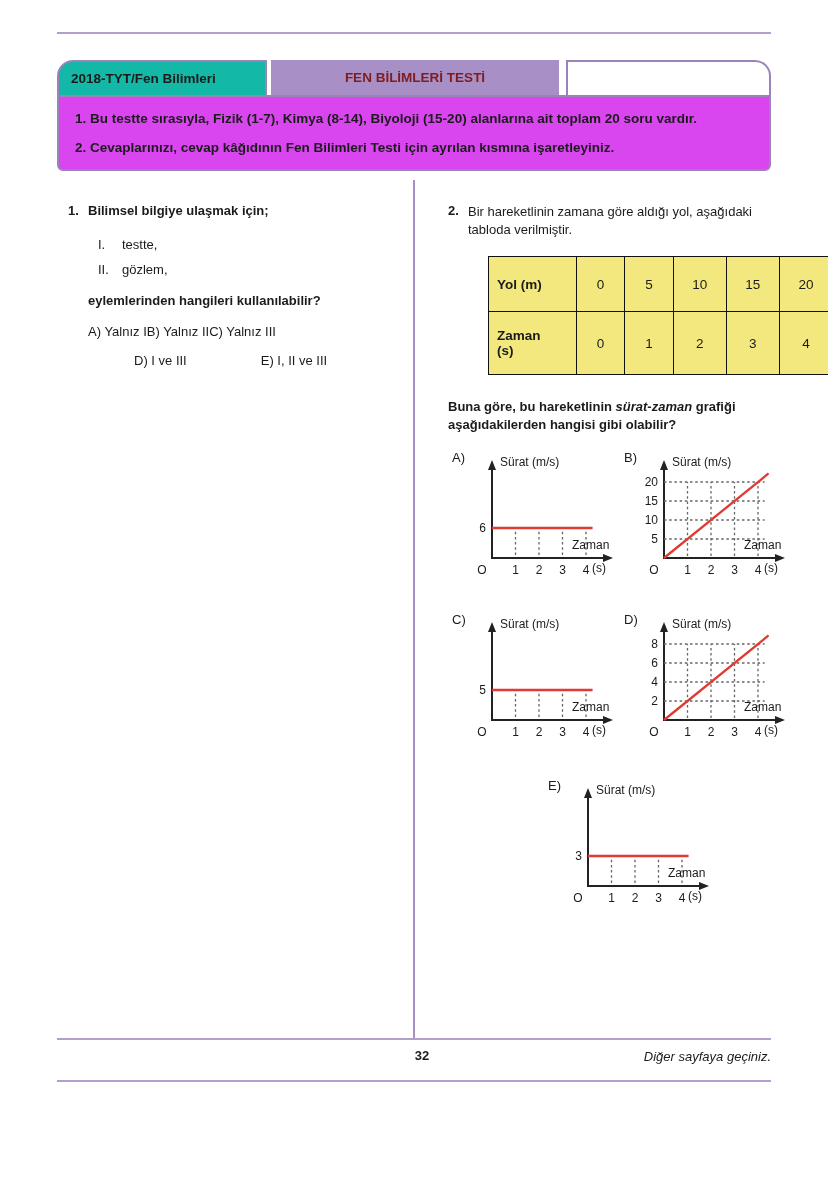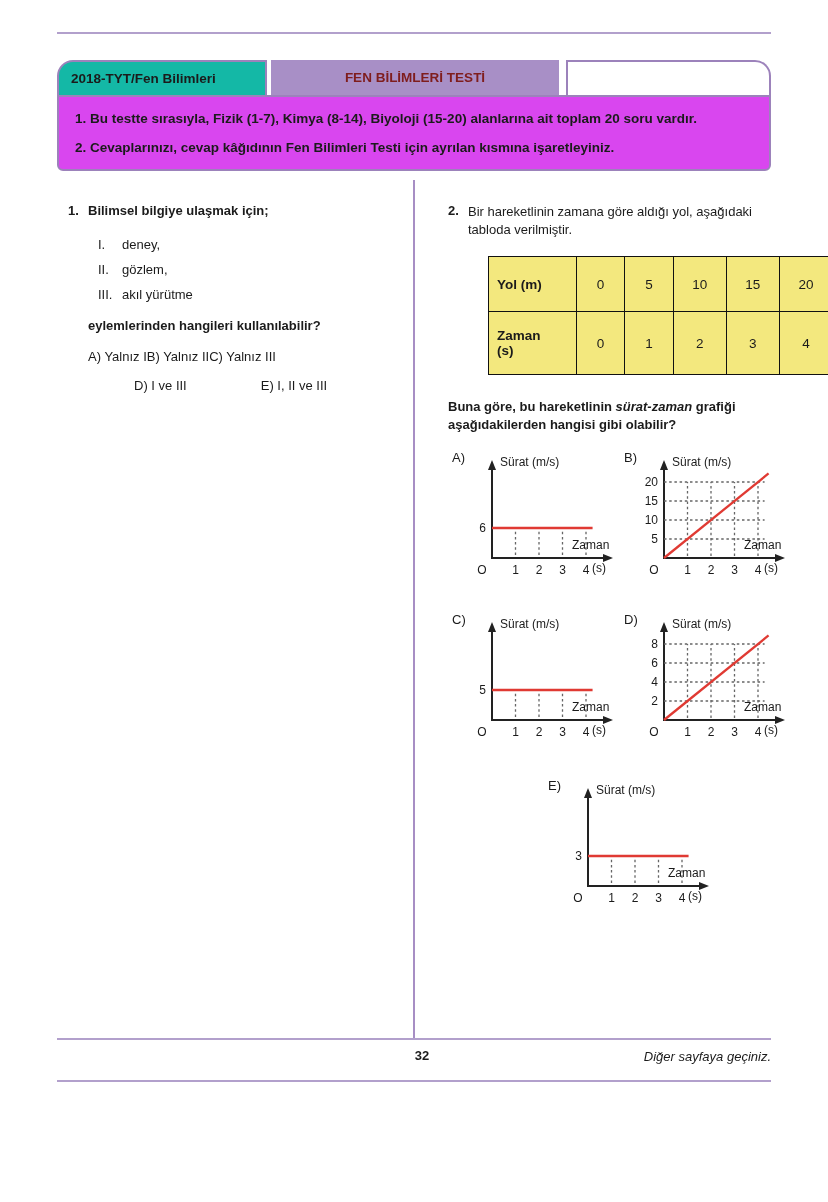--- a/index.html
+++ b/index.html
@@ -106,29 +106,25 @@
     <div class="divider"></div>
 
     <div class="col-left q1">
       <div class="q-line">
         <span class="q-num">1.</span>
         <span class="bold">Bilimsel bilgiye ulaşmak için;</span>
       </div>
       <div class="roman-list">
         <div class="roman-item">
           <span class="numeral">I.</span>
-          <span>deney,</span>
+          <span>testte,</span>
         </div>
         <div class="roman-item">
           <span class="numeral">II.</span>
           <span>gözlem,</span>
-        </div>
-        <div class="roman-item">
-          <span class="numeral">III.</span>
-          <span>akıl yürütme</span>
         </div>
       </div>
       <div class="q1-stem2">eylemlerinden hangileri kullanılabilir?</div>
       <div class="opts-row1">
         <span>A) Yalnız I</span>
         <span>B) Yalnız II</span>
         <span>C) Yalnız III</span>
       </div>
       <div class="opts-row2">
         <span>D) I ve III</span>

